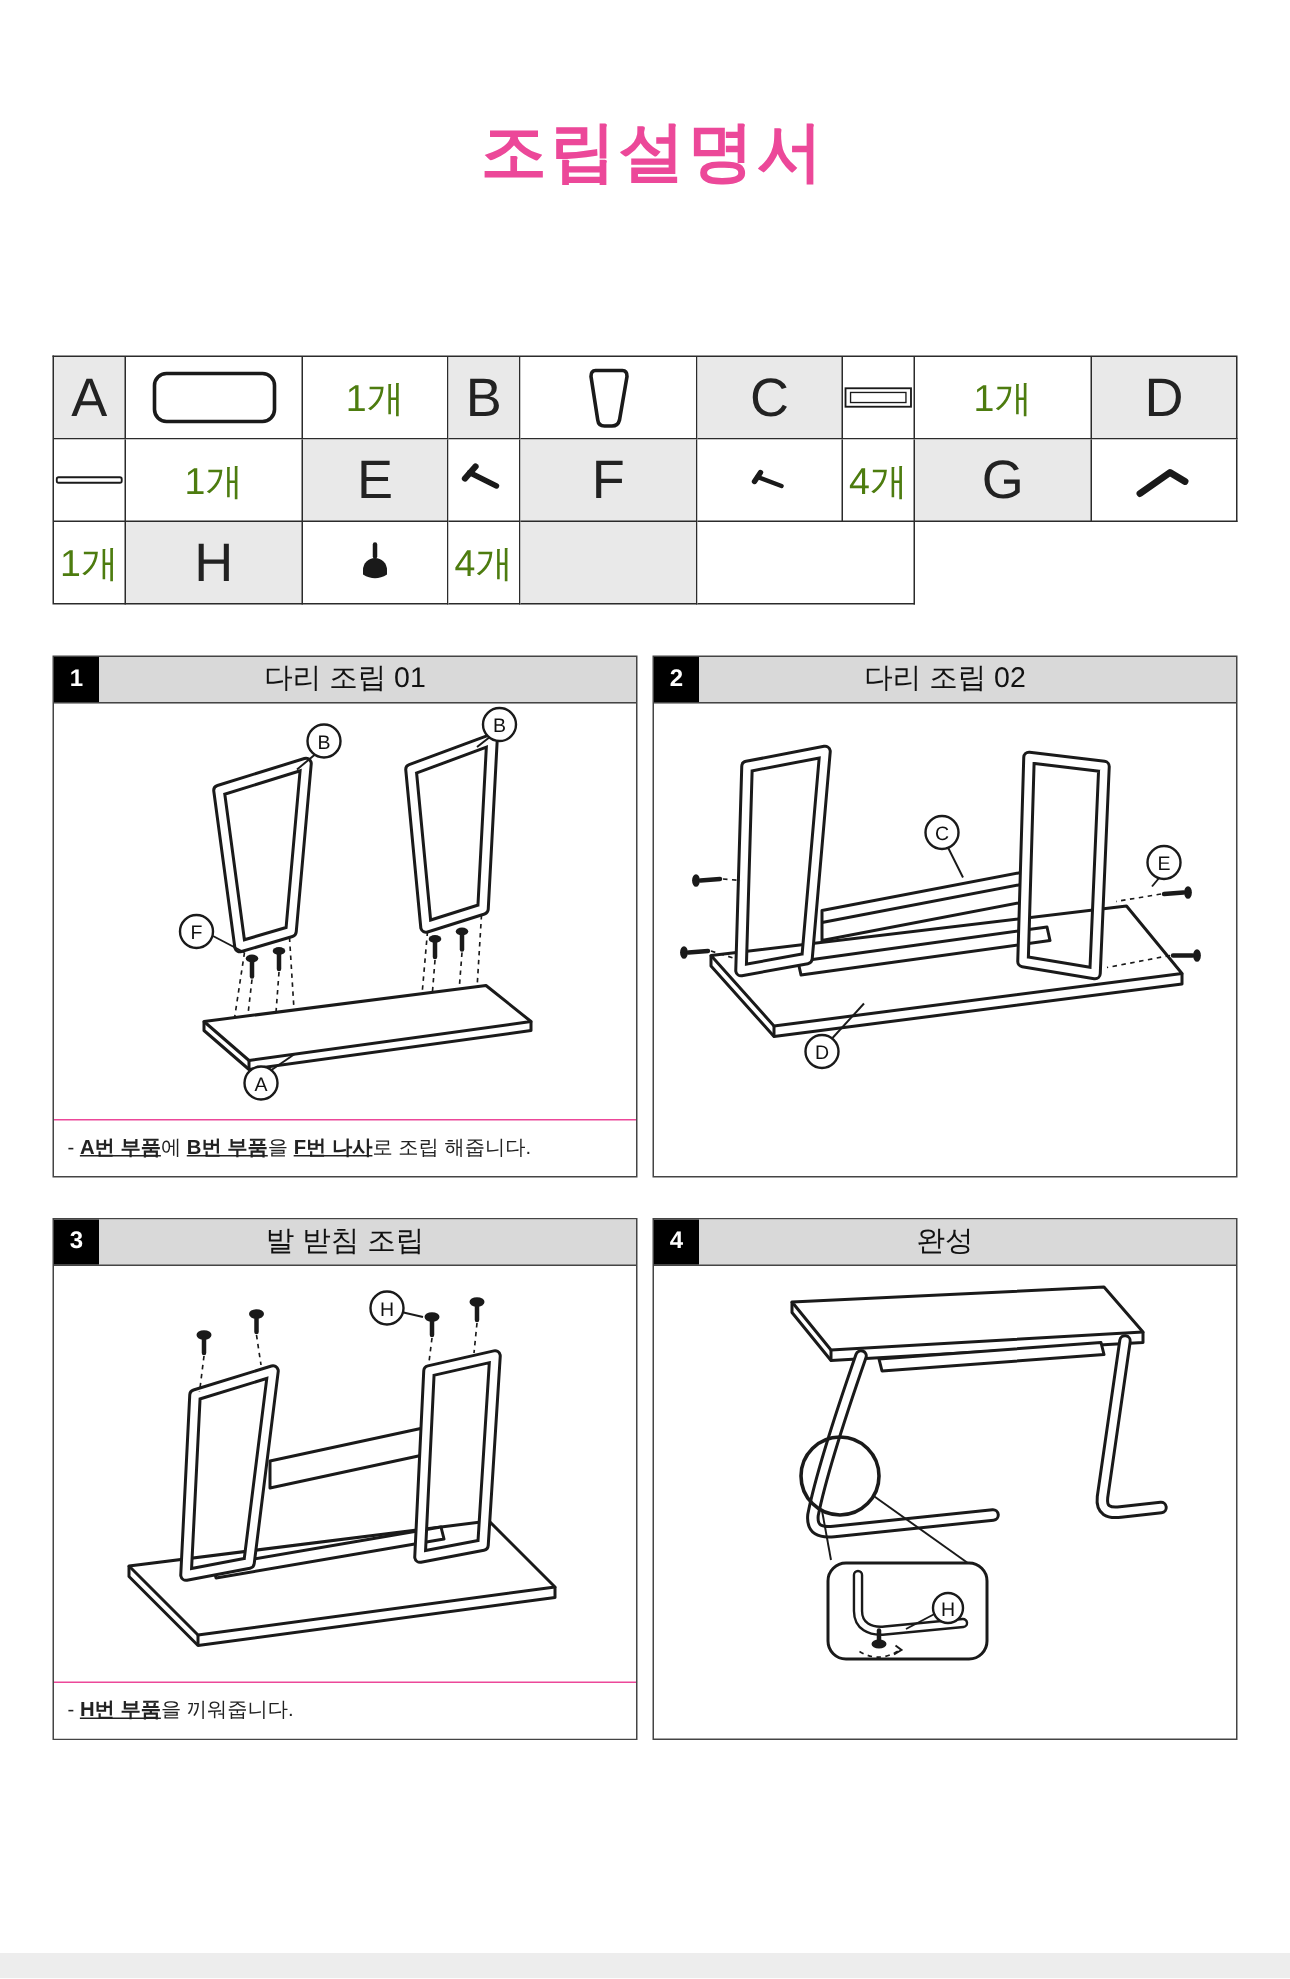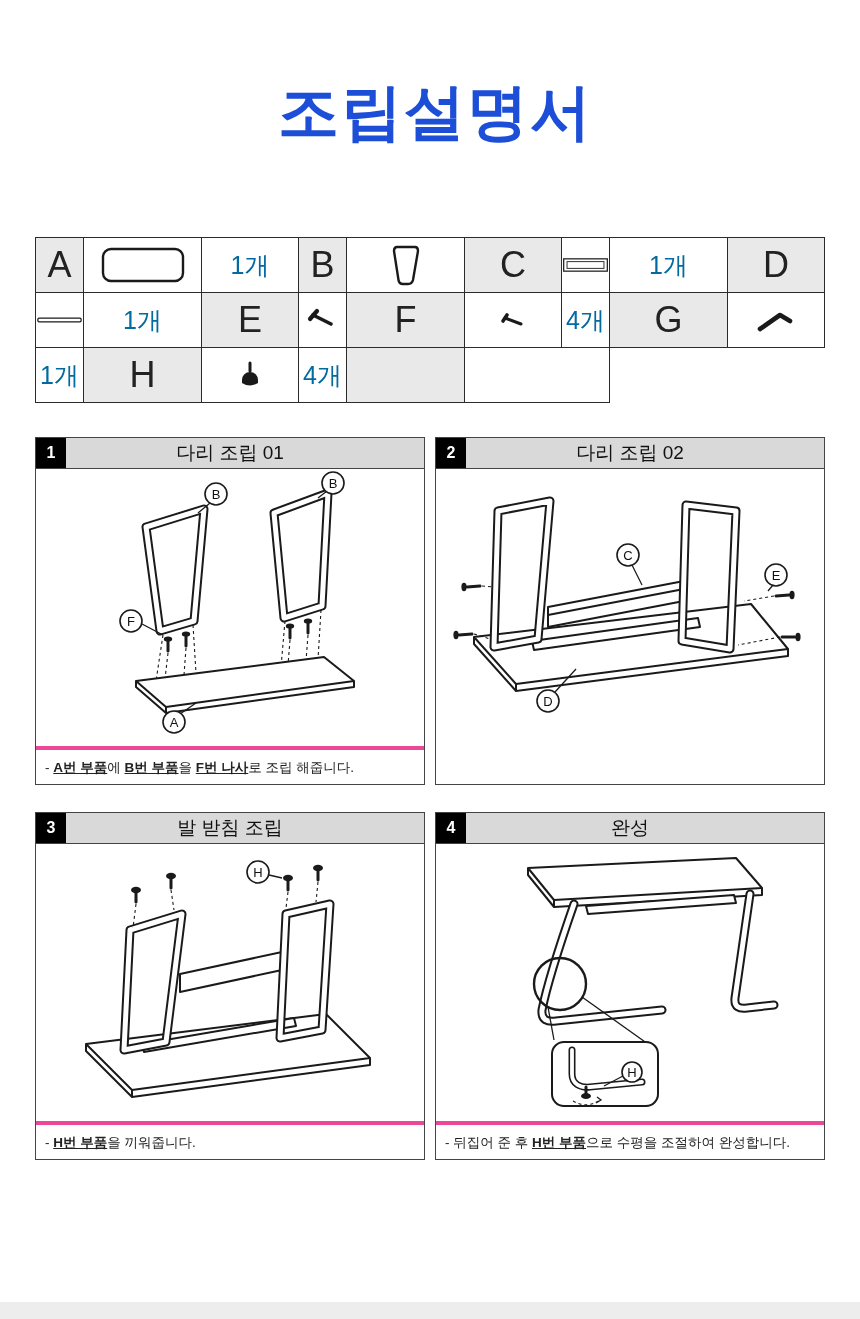--- a/index.html
+++ b/index.html
@@ -1,45 +1,45 @@
 <!DOCTYPE html>
 <html><head>
 <meta charset="utf-8">
 <style>
   html,body { margin:0; padding:0; background:#fff; }
   body { font-family:"Liberation Sans", sans-serif; color:#111; }
   .page { position:relative; width:860px; height:1319px; background:#fff; overflow:hidden; }
 
   
   .title { position:absolute; top:72px; left:11px; right:0; margin:0;
-           font-size:61px; font-weight:800; text-align:center; letter-spacing:2px; color:#1d4ed8; }
+           font-size:44px; font-weight:800; text-align:center; letter-spacing:2px; color:#ec4899; }
 
   
   .parts-table { position:absolute; left:35px; top:237px;
                  display:grid;
                  grid-template-columns:48px 118px 97px 48px 118px 97px 48px 118px 97px;
                  grid-auto-rows:55px;
                  border-top:1px solid #2b2b2b; border-left:1px solid #2b2b2b; }
   .pt-cell { border-right:1px solid #2b2b2b; border-bottom:1px solid #2b2b2b;
              display:flex; align-items:center; justify-content:center; background:#fff; }
   .pt-letter { background:#e9e9e9; font-size:36px; color:#222; }
-  .pt-count  { font-size:25px; color:#0369a1; }
+  .pt-count  { font-size:25px; color:#4d7c0f; }
   .pt-merge  { grid-column:span 2; }
 
   
   .panel { position:absolute; width:390px; height:348px; border:1px solid #444;
            background:#fff; box-sizing:border-box; }
   .panel-header { position:relative; height:30px; background:#d9d9d9;
                   border-bottom:1px solid #444; text-align:center; line-height:30px; }
   .panel-num { position:absolute; left:0; top:0; width:30px; height:30px; background:#000;
                color:#fff; font-weight:700; font-size:16px; line-height:30px; text-align:center; }
   .panel-title { font-size:19px; color:#111; }
   .panel-body { height:277px; overflow:hidden; background:#fff; }
   .panel-body svg { display:block; width:100%; height:100%; }
-  .panel-caption { height:38px; box-sizing:border-box; border-top:4px solid #ec4899;
+  .panel-caption { height:38px; box-sizing:border-box; border-top:1px solid #ec4899;
                    line-height:36px; padding:0 9px; font-size:13.5px; color:#222;
                    white-space:nowrap; overflow:hidden; background:#fff; }
   .panel-caption .em { font-weight:700; text-decoration:underline; }
 
   
   .tube   { fill:none; stroke:#1a1a1a; stroke-width:9;   stroke-linejoin:round; stroke-linecap:round; }
   .tubein { fill:none; stroke:#ffffff; stroke-width:5;   stroke-linejoin:round; stroke-linecap:round; }
   .tube2   { fill:none; stroke:#1a1a1a; stroke-width:7;   stroke-linejoin:round; stroke-linecap:round; }
   .tubein2 { fill:none; stroke:#ffffff; stroke-width:3.8; stroke-linejoin:round; stroke-linecap:round; }
   .face { fill:#fff; stroke:#1a1a1a; stroke-width:2;   stroke-linejoin:round; }
@@ -349,17 +349,16 @@
           <path class="dash" d="M137,257 Q150,265 164,256"></path>
           <path class="lead" d="M161,253 L165,256 L160,259"></path>
         </g>
         <g>
           <line class="lead" x1="187" y1="232" x2="168" y2="242"></line>
           <circle class="lbl" cx="196" cy="228" r="10"></circle>
           <text class="lbltext" x="196" y="233">H</text>
         </g>
       </svg>
     </div>
-    <footer class="panel-caption"><span>- 뒤집어 준 후 </span><span class="em">H번 부품</span><span>으로 수평을 조절하여 완성합니다.</span></footer>
   </section>
 
   <div class="footer-strip"></div>
 </div>
 
 </body></html>

